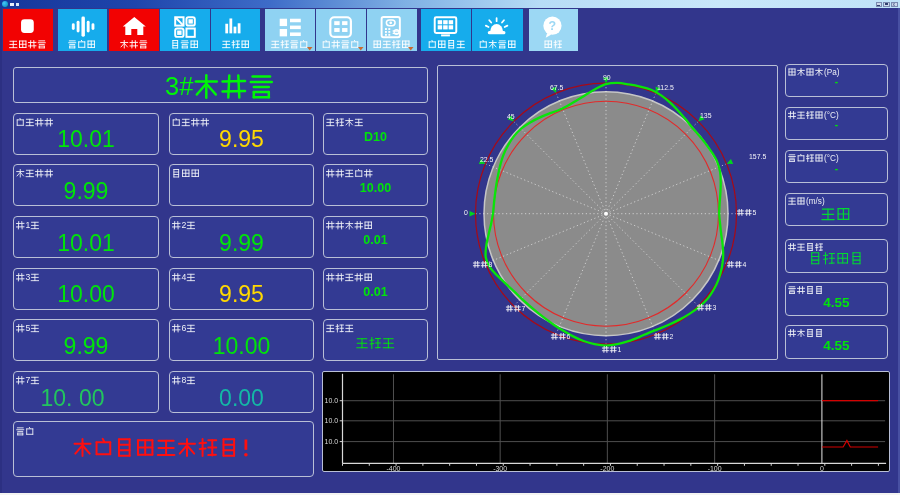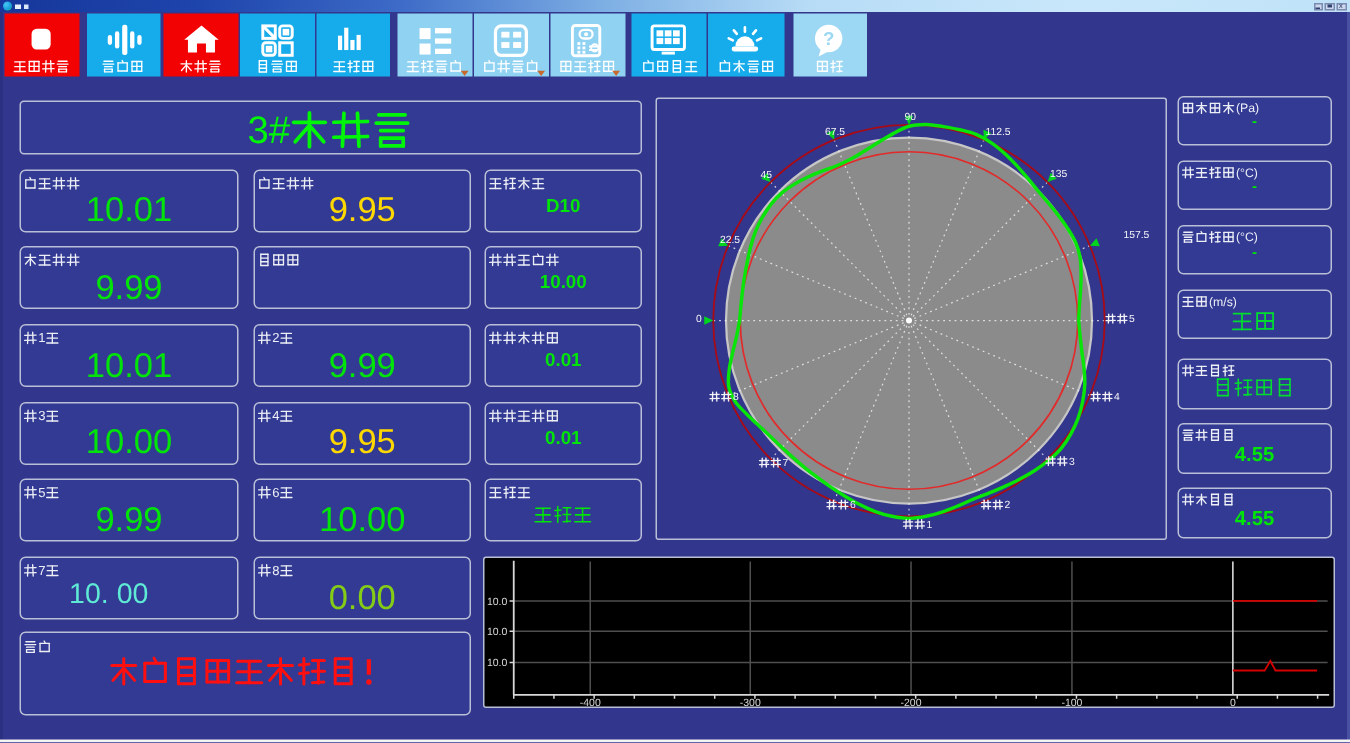--- a/index.html
+++ b/index.html
@@ -882,38 +882,38 @@
         <line x1="5.78" y1="0.51" x2="6.12" y2="7.99"></line>
       </g>
       <text x="9.5" y="7.22" font-family="Liberation Sans, sans-serif" font-size="8.7" fill="#EDEFF6">7</text>
       <g stroke="#EDEFF6" stroke-width="0.90" stroke-linecap="round">
         <line x1="15.48" y1="1.27" x2="22.28" y2="1.27"></line>
         <line x1="15.48" y1="4.42" x2="22.28" y2="4.42"></line>
         <line x1="15.14" y1="7.65" x2="22.62" y2="7.65"></line>
         <line x1="18.88" y1="1.27" x2="18.88" y2="7.65"></line>
       </g>
     </svg>
-<div style="position:absolute;left:13.0px;top:386.5px;width:119px;text-align:center;font-size:19px;color:#5eead4;font-weight:normal;letter-spacing:0;font-family:'Liberation Sans',sans-serif;line-height:1">10. 00</div>
+<div style="position:absolute;left:13.0px;top:386.5px;width:119px;text-align:center;font-size:23.0px;color:#22c55e;font-weight:normal;letter-spacing:0;font-family:'Liberation Sans',sans-serif;line-height:1">10. 00</div>
 <div style="position:absolute;left:169.0px;top:371.0px;width:145.0px;height:42.0px;border:1.2px solid #B9BFD6;border-radius:4px;box-sizing:border-box;background:#333A93;"></div>
 <svg style="position:absolute;left:171.5px;top:376.0px;overflow:visible" width="26" height="12">
       <g stroke="#EDEFF6" stroke-width="0.90" stroke-linecap="round">
         <line x1="0.43" y1="2.55" x2="8.07" y2="2.38"></line>
         <line x1="0.43" y1="5.95" x2="8.07" y2="5.78"></line>
         <line x1="2.72" y1="0.51" x2="2.38" y2="7.99"></line>
         <line x1="5.78" y1="0.51" x2="6.12" y2="7.99"></line>
       </g>
       <text x="9.5" y="7.22" font-family="Liberation Sans, sans-serif" font-size="8.7" fill="#EDEFF6">8</text>
       <g stroke="#EDEFF6" stroke-width="0.90" stroke-linecap="round">
         <line x1="15.48" y1="1.27" x2="22.28" y2="1.27"></line>
         <line x1="15.48" y1="4.42" x2="22.28" y2="4.42"></line>
         <line x1="15.14" y1="7.65" x2="22.62" y2="7.65"></line>
         <line x1="18.88" y1="1.27" x2="18.88" y2="7.65"></line>
       </g>
     </svg>
-<div style="position:absolute;left:169.0px;top:386.5px;width:145.0px;text-align:center;font-size:23.0px;color:#84cc16;font-weight:normal;letter-spacing:0;font-family:'Liberation Sans',sans-serif;line-height:1">0.00</div>
+<div style="position:absolute;left:169.0px;top:386.5px;width:145.0px;text-align:center;font-size:23.0px;color:#14b8a6;font-weight:normal;letter-spacing:0;font-family:'Liberation Sans',sans-serif;line-height:1">0.00</div>
 <div style="position:absolute;left:13.0px;top:421.4px;width:301.0px;height:56.0px;border:1.2px solid #B9BFD6;border-radius:4px;box-sizing:border-box;background:#333A93;"></div>
 <svg style="position:absolute;left:15.5px;top:426.5px;overflow:visible" width="21" height="12">
       <g stroke="#EDEFF6" stroke-width="0.90" stroke-linecap="round">
         <line x1="1.27" y1="0.85" x2="7.22" y2="0.85"></line>
         <line x1="0.68" y1="2.72" x2="7.82" y2="2.72"></line>
         <line x1="1.70" y1="4.42" x2="6.80" y2="4.42"></line>
         <line x1="1.70" y1="6.12" x2="6.80" y2="6.12"></line>
         <line x1="1.70" y1="7.91" x2="6.80" y2="7.91"></line>
         <line x1="1.70" y1="6.12" x2="1.70" y2="7.91"></line>
         <line x1="6.80" y1="6.12" x2="6.80" y2="7.91"></line>

